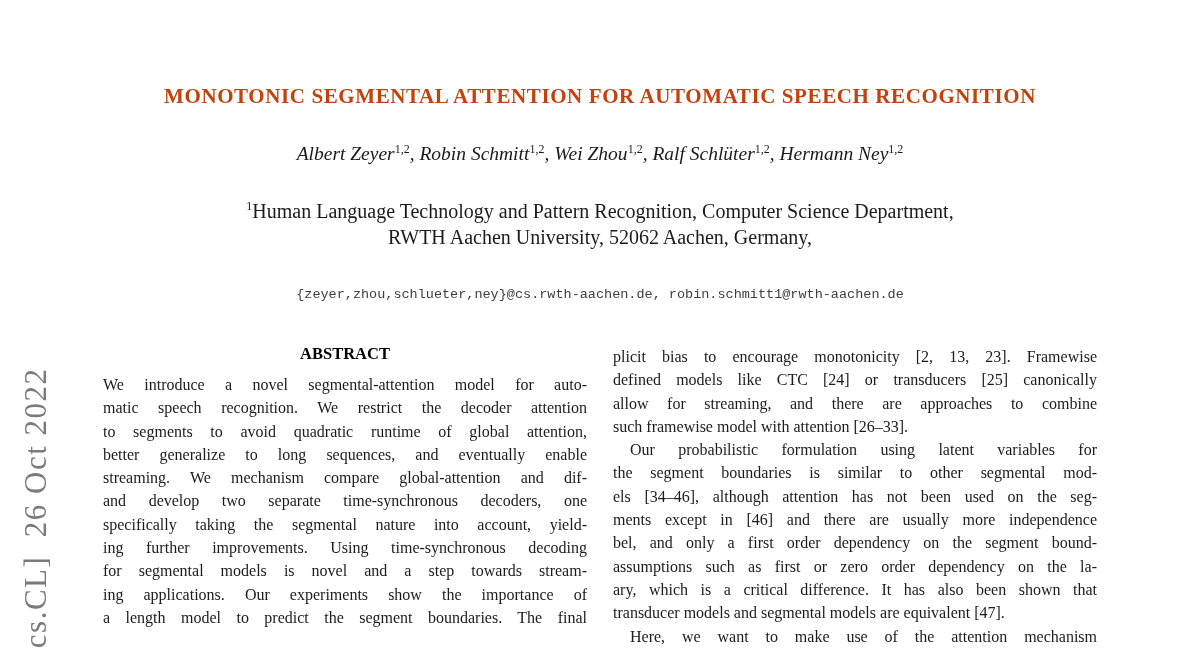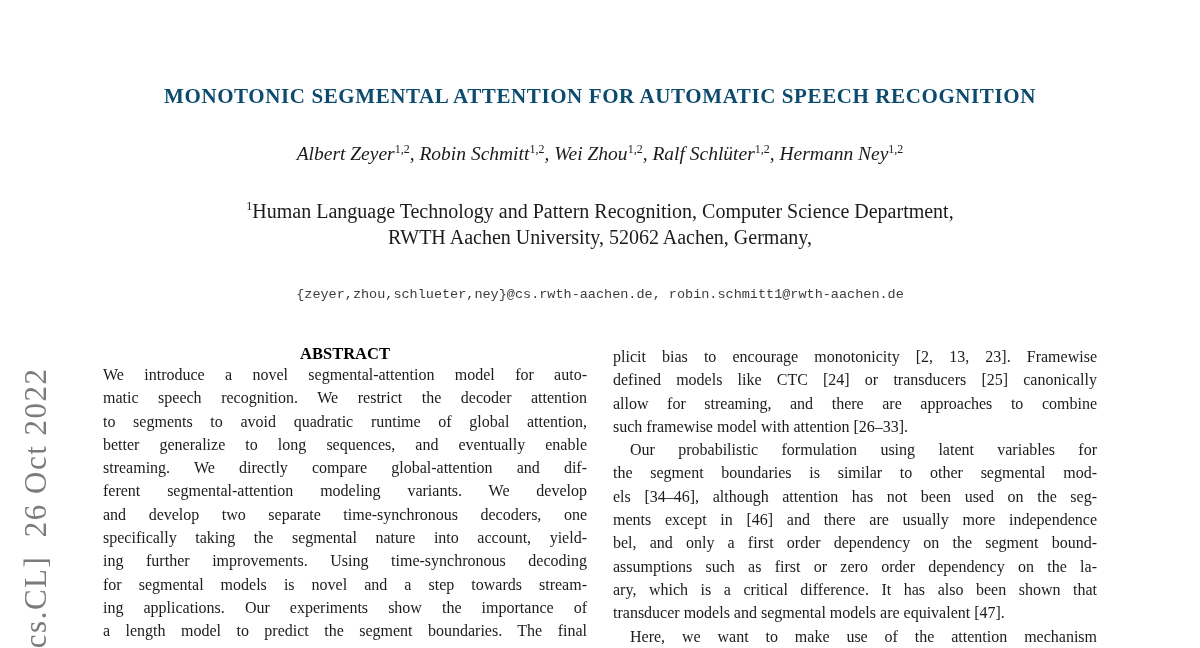--- a/index.html
+++ b/index.html
@@ -33,21 +33,21 @@
   
   .paper-title {
     position: absolute;
     top: 84px;
     left: 0;
     width: 1200px;
     text-align: center;
     font-size: 21px;
     font-weight: bold;
     letter-spacing: 0.6px;
-    color: #0c4a6e;
+    color: #c2410c;
   }
   .authors {
     position: absolute;
     top: 143px;
     left: 0;
     width: 1200px;
     text-align: center;
     font-style: italic;
     font-size: 19.5px;
   }
@@ -84,20 +84,21 @@
     width: 994px;
     display: flex;
     gap: 26px;
   }
   .col { width: 484px; }
   .abstract-heading {
     text-align: center;
     font-size: 16.5px;
     font-weight: bold;
     line-height: 18px;
+    margin-bottom: 10px;
     color: #000000;
   }
   .body-lines .line {
     font-size: 16px;
     line-height: 23.3px;
     text-align: justify;
     text-align-last: justify;
     white-space: normal;
   }
   .body-lines .line.last { text-align-last: left; }
@@ -122,22 +123,21 @@
   <div class="email-line">{zeyer,zhou,schlueter,ney}@cs.rwth-aachen.de, robin.schmitt1@rwth-aachen.de</div>
 
   <main class="columns">
     <section class="col">
       <h2 class="abstract-heading">ABSTRACT</h2>
       <div class="body-lines">
           <div class="line">We introduce a novel segmental-attention model for auto-</div>
           <div class="line">matic speech recognition. We restrict the decoder attention</div>
           <div class="line">to segments to avoid quadratic runtime of global attention,</div>
           <div class="line">better generalize to long sequences, and eventually enable</div>
-          <div class="line">streaming. We directly compare global-attention and dif-</div>
-          <div class="line">ferent segmental-attention modeling variants. We develop</div>
+          <div class="line">streaming. We mechanism compare global-attention and dif-</div>
           <div class="line">and develop two separate time-synchronous decoders, one</div>
           <div class="line">specifically taking the segmental nature into account, yield-</div>
           <div class="line">ing further improvements. Using time-synchronous decoding</div>
           <div class="line">for segmental models is novel and a step towards stream-</div>
           <div class="line">ing applications. Our experiments show the importance of</div>
           <div class="line">a length model to predict the segment boundaries. The final</div>
         </div>
     </section>
 
     <section class="col">

